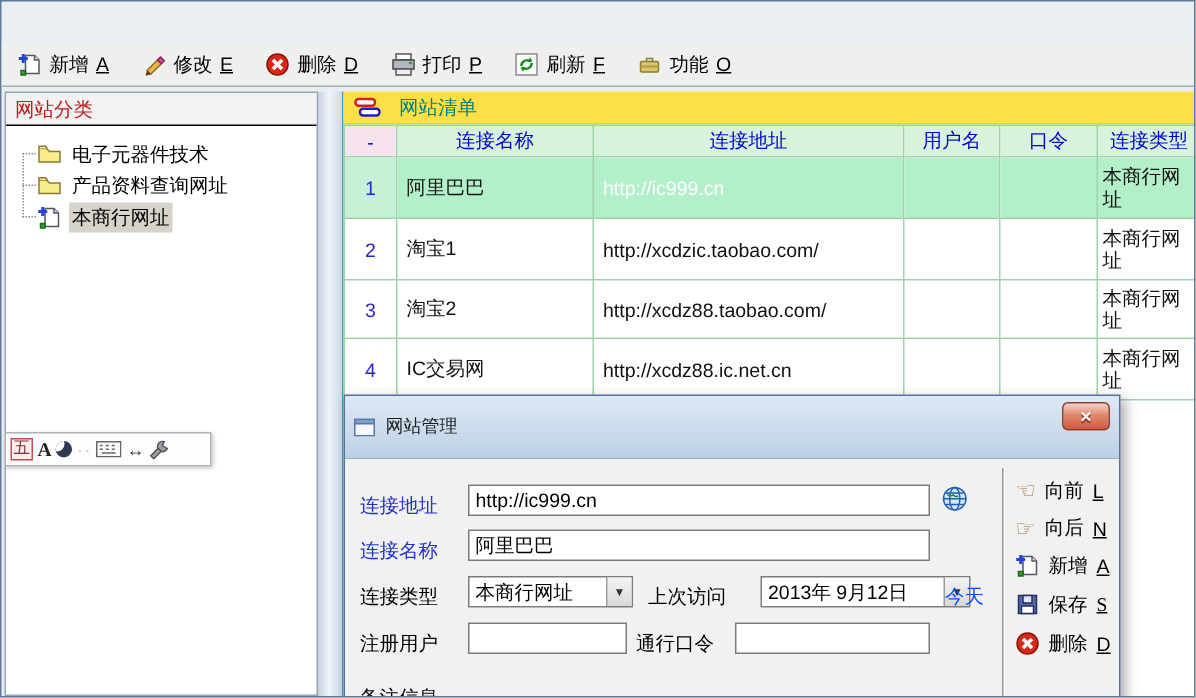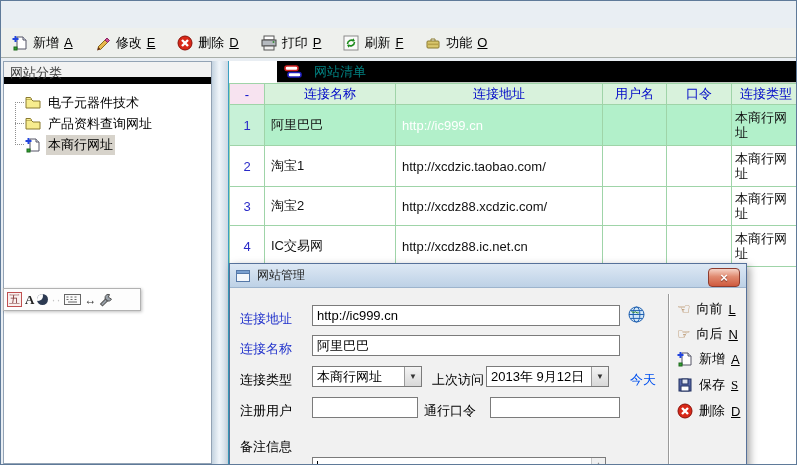--- a/index.html
+++ b/index.html
@@ -11,36 +11,36 @@
             background:linear-gradient(#c9d6e5,#e0eaf4);border-bottom:1px solid #a8b6c6;
             display:flex;align-items:center;gap:7px;padding-left:7px;}
   .titlebar .title{font-size:12px;color:#4b4b4b;}
   
   .toolbar{position:absolute;left:0;top:27px;width:797px;height:30px;background:#eef0ed;
            border-bottom:1px solid #a9afa9;display:flex;align-items:center;gap:16px;padding-left:8px;}
   .tbtn{display:flex;align-items:center;gap:5px;font-size:13px;color:#000;cursor:default;padding:2px 3px;}
   .hk{text-decoration:underline;}
   
   .sidebar{position:absolute;left:2px;top:60px;width:209px;height:403px;background:#fff;border:1px solid #93a3b5;}
-  .side-header{height:22px;background:#f2f2f2;border-bottom:7px solid #000000;color:#404040;
+  .side-header{height:22px;background:#f2f2f2;border-bottom:1px solid #000000;color:#b91c1c;
                font-size:13px;line-height:21px;padding-left:6px;}
   .tree{position:relative;padding-top:8px;}
   .tree-item{display:flex;align-items:center;gap:5px;height:21px;padding-left:21px;font-size:13px;position:relative;}
   .tree-item .lbl{padding:1px 2px;}
   .tree-item.selected .lbl{background:#d7d3cb;}
   .tvline{position:absolute;left:11px;top:18px;height:43px;border-left:1px dotted #8f8f8f;}
   .tstub{position:absolute;left:11px;width:9px;border-top:1px dotted #8f8f8f;}
   
   .splitter{position:absolute;left:211px;top:60px;width:16px;height:403px;
             background:linear-gradient(90deg,#c3d2df,#f0f5fa 45%,#cdd9e4);}
   
   .listpanel{position:absolute;left:227px;top:60px;width:570px;height:403px;background:#fff;
              border-left:1px solid #3aa0c2;}
-  .list-header{height:22px;background:#000000;border-bottom:1px solid #c2cac2;display:flex;
-               align-items:center;gap:12px;padding-left:7px;color:#008080;font-size:13px;margin-left:48px;}
+  .list-header{height:22px;background:#fde047;border-bottom:1px solid #c2cac2;display:flex;
+               align-items:center;gap:12px;padding-left:7px;color:#008080;font-size:13px;}
   table.grid{border-collapse:collapse;table-layout:fixed;width:571px;}
   .grid td{border:1px solid #9fd4a8;font-size:13px;overflow:hidden;vertical-align:middle;color:#111;}
   .grid tr.hdr td{height:21px;background:#d8f2dc;color:#0008c8;text-align:center;font-size:13px;}
   .grid tr.hdr td.numh{background:#f7e3f0;}
   .grid td.num{text-align:center;color:#2a2ac8;}
   .grid td.txt{padding-left:6px;}
   .grid tr.sel td{background:#b2f0ca;}
   .grid tr.sel td.num{background:#c7f1d7;}
   .grid td.selcell{background:#4a5ed2;color:#fff;}
   .grid td.type{padding:2px 3px;line-height:15px;}
@@ -52,21 +52,21 @@
   .ime-wu{width:15px;height:15px;border:1px solid #c05050;color:#7c3030;background:#faf0ee;
           font-size:11px;line-height:13px;text-align:center;}
   .ime-a{font-family:"Liberation Serif",serif;font-size:13px;font-weight:bold;color:#222;}
   .moon{width:11px;height:11px;border-radius:50%;background:#2c3a52;position:relative;overflow:hidden;}
   .moon::after{content:"";position:absolute;left:-4px;top:-3px;width:10px;height:10px;border-radius:50%;background:#fdfdfd;}
   .ime-dots{color:#c4c4c4;font-size:12px;letter-spacing:1px;}
   .ime-arr{font-size:12px;color:#333;font-weight:bold;}
   
   .dialog{position:absolute;left:228px;top:262px;width:518px;height:212px;background:#f1f1f1;
           border:1px solid #56719a;box-shadow:3px 3px 8px rgba(0,0,0,.35);z-index:5;}
-  .dlg-title{height:24px;background:linear-gradient(#dde8f4,#bdd1e6);border-bottom:1px solid #9db4cd;
+  .dlg-title{height:42px;background:linear-gradient(#dde8f4,#bdd1e6);border-bottom:1px solid #9db4cd;
              display:flex;align-items:center;gap:7px;padding:0 6px;position:relative;}
   .dlg-title .t{font-size:12px;color:#1d1d1d;}
   .dlg-close{position:absolute;left:478px;top:4px;width:32px;height:19px;border:1px solid #8e3c2e;border-radius:4px;
              background:linear-gradient(#f6d3c6,#e08a70 45%,#cf5a3e);color:#fff;font-size:13px;font-weight:bold;
              text-align:center;line-height:17px;text-shadow:0 1px 1px #7a2a1a;cursor:default;}
   .dlg-body{position:relative;width:100%;height:186px;}
   .flabel{position:absolute;font-size:13px;color:#000;}
   .flabel.blue{color:#2233cc;}
   .finput{position:absolute;height:21px;border:1px solid #7b7b7b;background:#fff;font-size:13px;
           padding:0 4px;font-family:"Liberation Sans","DejaVu Sans",sans-serif;color:#000;}
@@ -246,21 +246,21 @@
         <td class="num">2</td>
         <td class="txt">淘宝1</td>
         <td class="txt">http://xcdzic.taobao.com/</td>
         <td></td>
         <td></td>
         <td class="type">本商行网址</td>
       </tr>
       <tr class="r39">
         <td class="num">3</td>
         <td class="txt">淘宝2</td>
-        <td class="txt">http://xcdz88.xcdzic.com/</td>
+        <td class="txt">http://xcdz88.taobao.com/</td>
         <td></td>
         <td></td>
         <td class="type">本商行网址</td>
       </tr>
       <tr class="r41">
         <td class="num">4</td>
         <td class="txt">IC交易网</td>
         <td class="txt">http://xcdz88.ic.net.cn</td>
         <td></td>
         <td></td>
@@ -316,21 +316,21 @@
 
       <span class="flabel blue" style="left:10px;top:52px;">连接名称</span>
       <input class="finput" style="left: 82px; top: 47px; width: 308px;" value="阿里巴巴">
 
       <span class="flabel" style="left:10px;top:83px;">连接类型</span>
       <div class="dropdown" style="left:82px;top:78px;width:110px;">
         <span class="val">本商行网址</span>
         <span class="ddbtn">▼</span>
       </div>
       <span class="flabel" style="left:202px;top:83px;">上次访问</span>
-      <div class="dropdown" style="left:256px;top:78px;width:123px;">
+      <div class="dropdown" style="left:277px;top:78px;width:140px;">
         <span class="val">2013年 9月12日</span>
         <span class="ddbtn">▼</span>
       </div>
       <span class="today" style="left:400px;top:83px;">今天</span>
 
       <span class="flabel" style="left:10px;top:114px;">注册用户</span>
       <input class="finput" style="left: 82px; top: 109px; width: 106px;" value="">
       <span class="flabel" style="left:194px;top:114px;">通行口令</span>
       <input class="finput" style="left: 260px; top: 109px; width: 130px;" value="">
 

